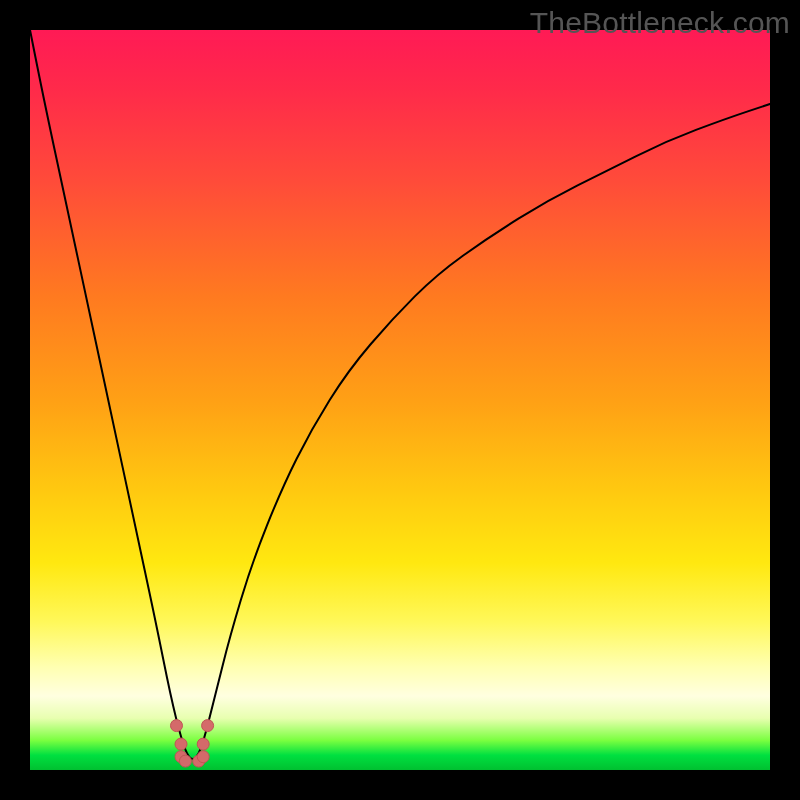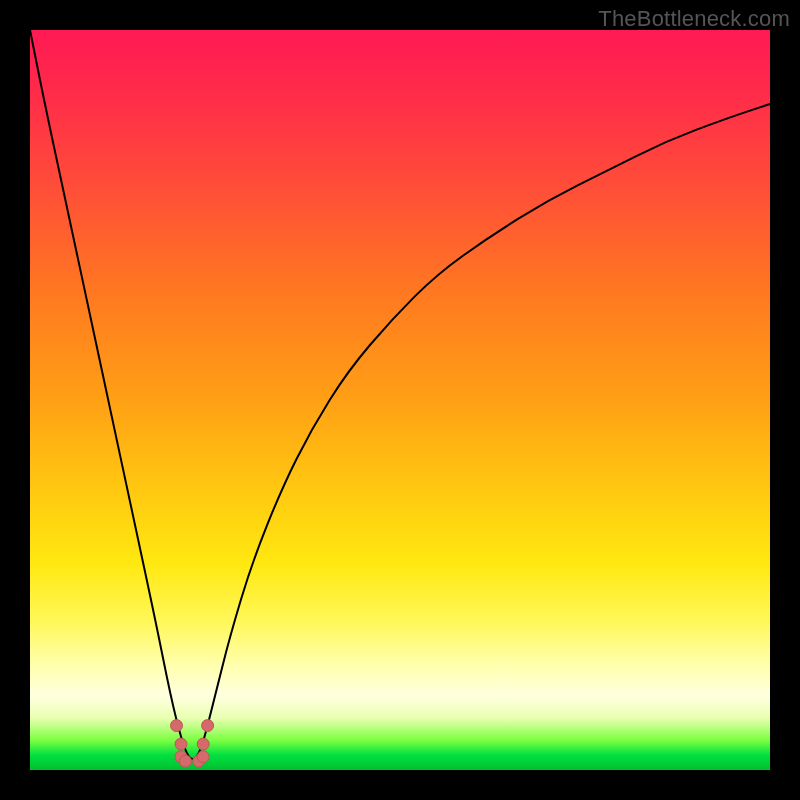--- a/index.html
+++ b/index.html
@@ -41,21 +41,21 @@
       #00e040 98%,
       #00c030 100%
     );
     box-sizing: border-box;
   }
   .watermark {
     position: absolute;
     top: 6px;
     right: 10px;
     color: #555;
-    font-size: 22px;
+    font-size: 30px;
     font-weight: 500;
     letter-spacing: 0.2px;
     user-select: none;
   }
   svg.curve {
     position: absolute;
     left: 0;
     top: 0;
     width: 740px;
     height: 740px;

